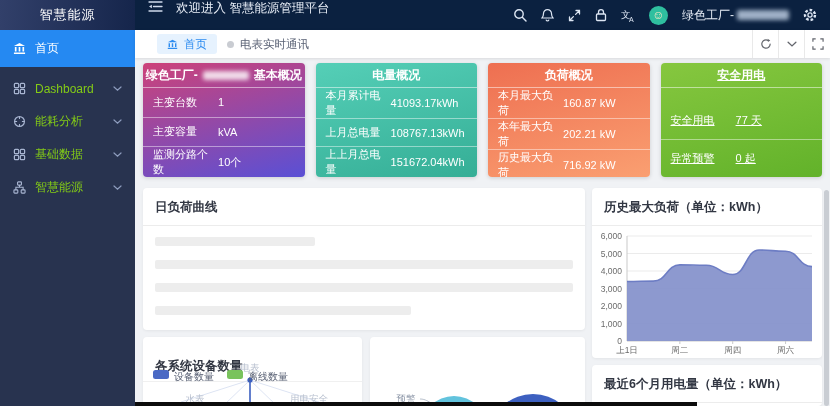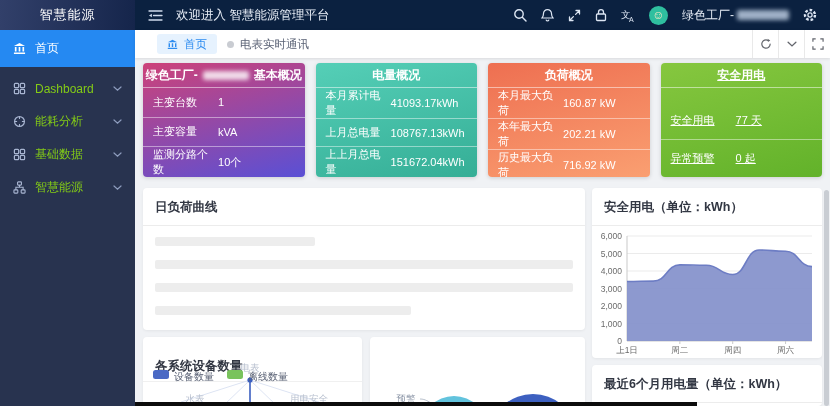--- a/index.html
+++ b/index.html
@@ -15,21 +15,21 @@
     color:#fff;font-weight:normal;font-size:13px;letter-spacing:1px}
   .menu-item{display:flex;align-items:center;gap:9px;height:33px;padding:0 13px;
     color:#84cc16;font-size:12px;cursor:pointer}
   .menu-item .mi-icon{display:flex;color:#a9b6d2}
   .menu-item.active{height:37px;background:#2589f2;color:#fff;margin-bottom:5px}
   .menu-item.active .mi-icon{color:#fff}
   .mi-caret{margin-left:auto;color:#8d9cbd;display:flex}
 
   
   .topbar{position:absolute;left:135px;top:0;width:695px;height:30px;background:#0b2140;
-    display:flex;align-items:center;color:#dde6f3;padding:0 13px}
+    display:flex;color:#dde6f3;padding:0 13px}
   .collapse{display:flex;margin-right:13px;cursor:pointer;color:#cfdaeb}
   .htitle{font-size:12.5px;color:#e7edf6}
   .hicons{margin-left:auto;display:flex;align-items:center;gap:14px}
   .hicon{display:flex;cursor:pointer;color:#dde6f3}
   .avatar{width:19px;height:19px;border-radius:50%;background:#2fbf9f;display:flex;
     align-items:center;justify-content:center;font-size:12px;color:#ffe9c6;cursor:pointer}
   .uname{font-size:12px;display:flex;align-items:center;gap:3px;cursor:pointer;color:#e7edf6}
 
   
   .redact{display:inline-block;border-radius:2px;filter:blur(2px)}
@@ -346,21 +346,21 @@
     <div class="panel-title">日负荷曲线</div>
     <div class="skeleton">
       <div class="sk-bar sk-1"></div>
       <div class="sk-bar sk-2"></div>
       <div class="sk-bar sk-3"></div>
       <div class="sk-bar sk-4"></div>
     </div>
   </div>
 
   <div class="panel panel-week">
-    <div class="panel-title">安全用电（单位：kWh）</div>
+    <div class="panel-title">历史最大负荷（单位：kWh）</div>
     <svg id="week-chart" width="230" height="135" viewBox="0 0 230 135">
         <text x="30" y="118" text-anchor="end" font-size="8.5" fill="#6b6b6b">0</text>
         <line x1="35" y1="97.5" x2="220" y2="97.5" stroke="#ebebeb" stroke-width="1"></line>
         <text x="30" y="100.5" text-anchor="end" font-size="8.5" fill="#6b6b6b">1,000</text>
         <line x1="35" y1="80" x2="220" y2="80" stroke="#ebebeb" stroke-width="1"></line>
         <text x="30" y="83" text-anchor="end" font-size="8.5" fill="#6b6b6b">2,000</text>
         <line x1="35" y1="62.5" x2="220" y2="62.5" stroke="#ebebeb" stroke-width="1"></line>
         <text x="30" y="65.5" text-anchor="end" font-size="8.5" fill="#6b6b6b">3,000</text>
         <line x1="35" y1="45" x2="220" y2="45" stroke="#ebebeb" stroke-width="1"></line>
         <text x="30" y="48" text-anchor="end" font-size="8.5" fill="#6b6b6b">4,000</text>

